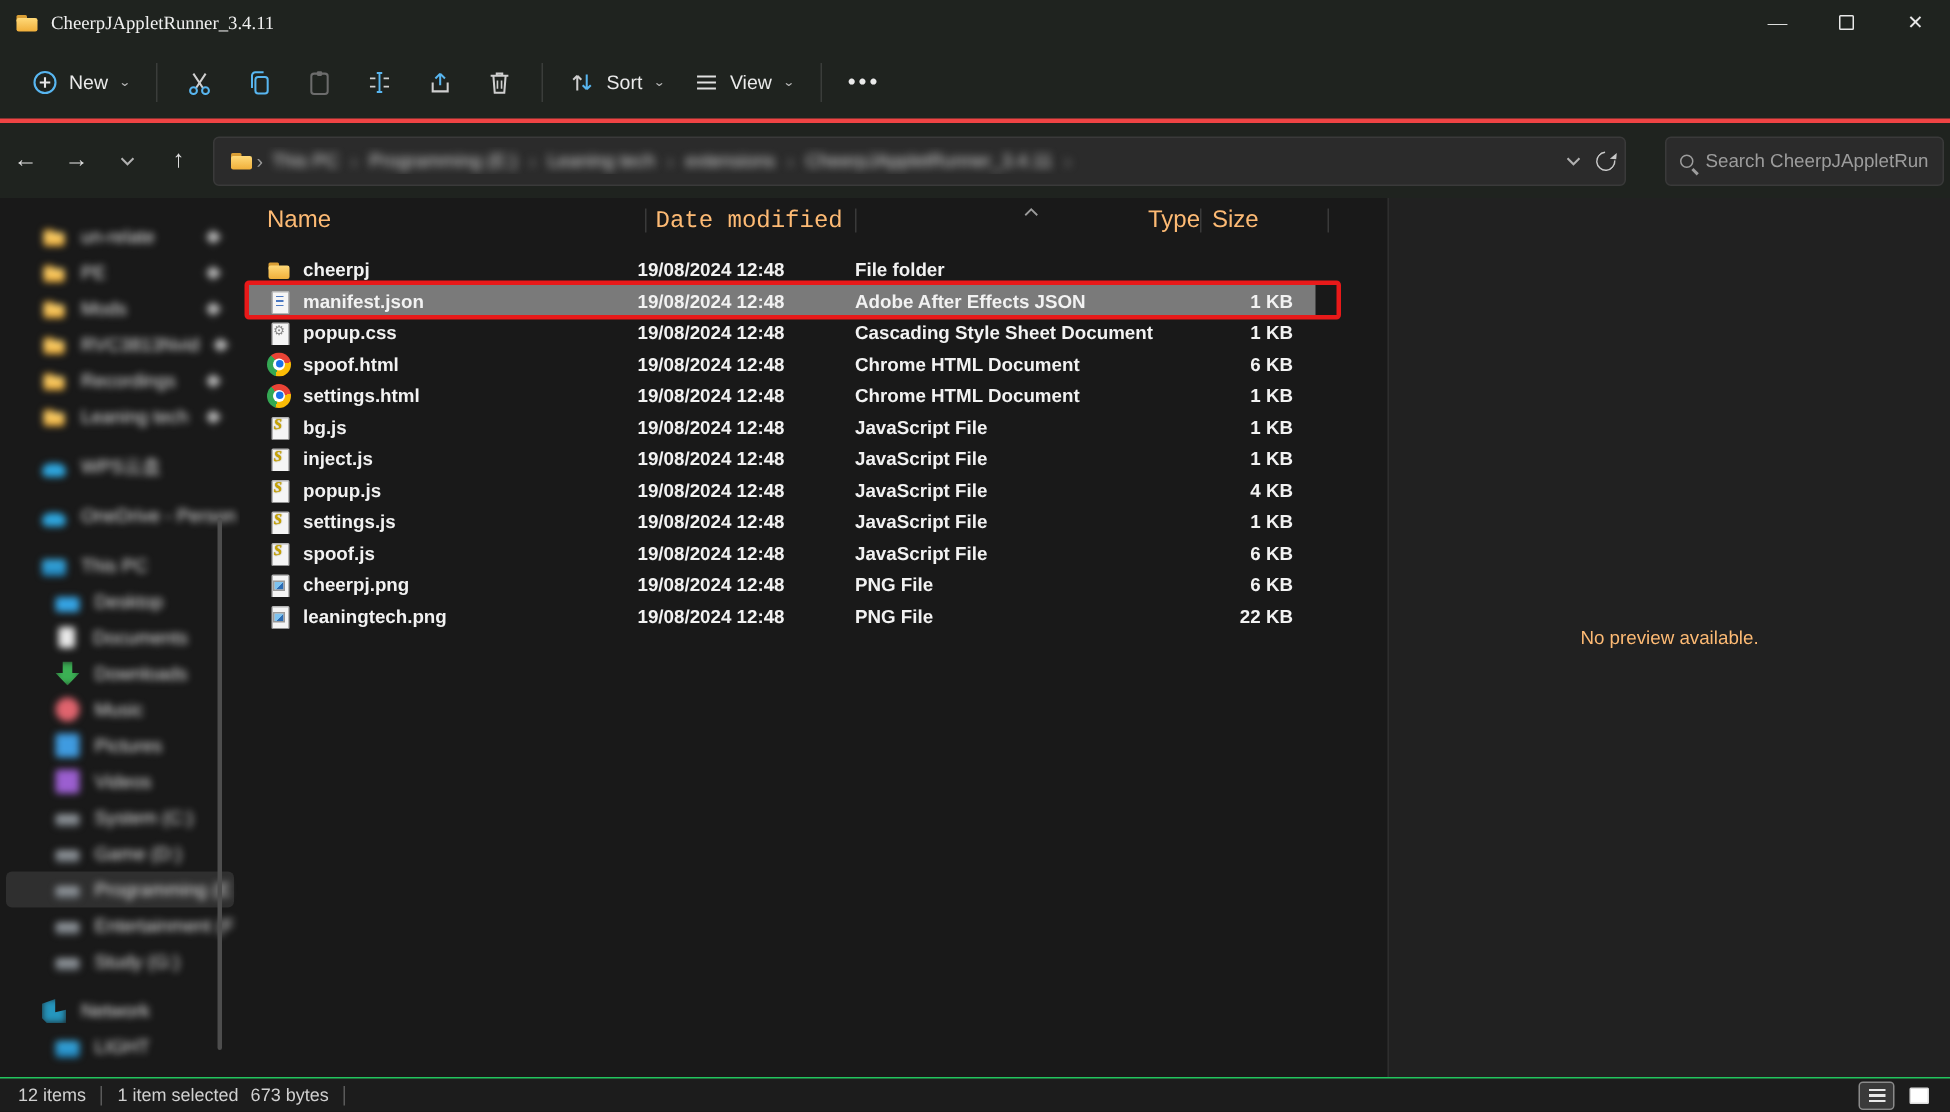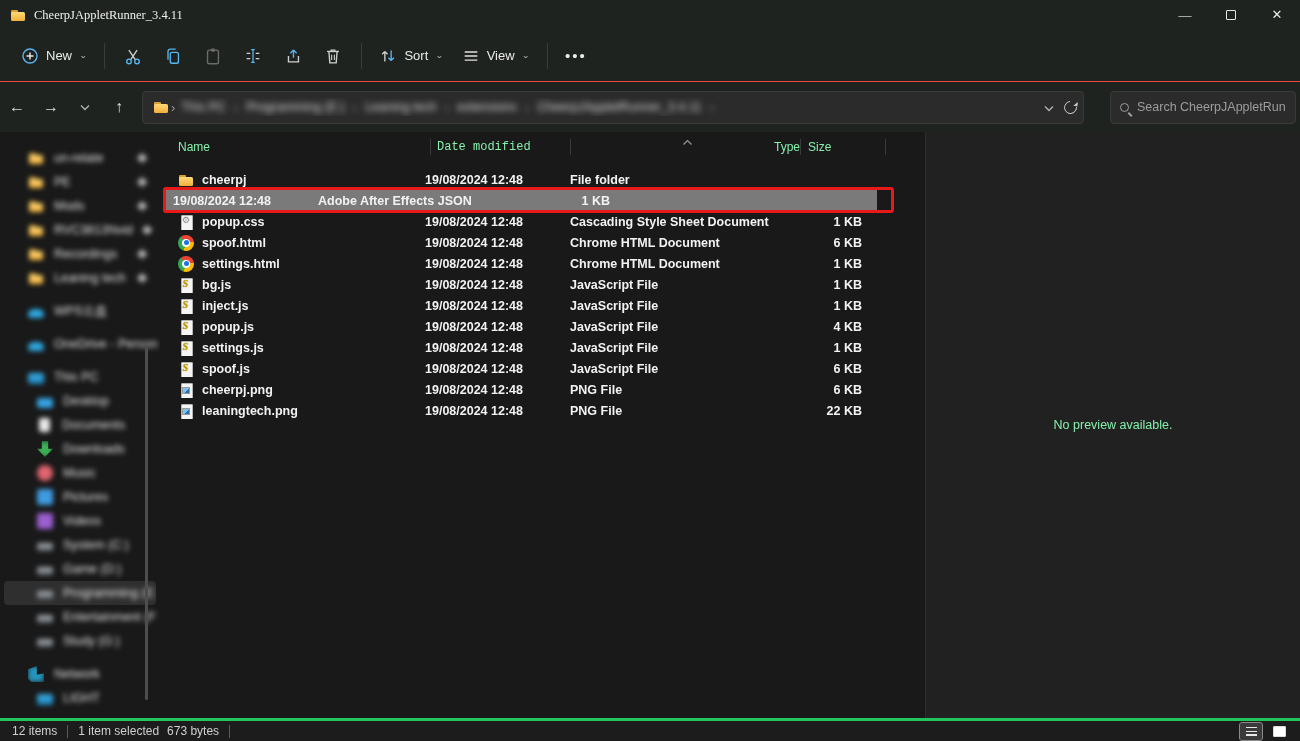--- a/index.html
+++ b/index.html
@@ -11,21 +11,21 @@
   .titlebar { position:absolute; top:0; left:0; right:0; height:30px; background:#1f231f;
     display:flex; align-items:center; padding-left:10px;font-family:Liberation Serif, serif; }
   .titlebar .title { font-size:12.5px; color:#f0f0f0; margin-left:8px; }
   .win-controls { position:absolute; right:0; top:0; height:30px; display:flex; }
   .win-btn { width:46px; height:30px; display:flex; align-items:center; justify-content:center;
     color:#e8e8e8; font-size:13px; }
   .win-btn .sq { width:10px; height:10px; border:1px solid #e8e8e8; border-radius:1px; }
 
   
   .toolbar { position:absolute; top:30px; left:0; right:0; height:52px; background:#1f231f;
-    display:flex; align-items:center; padding-left:12px; border-bottom:1px solid #ef4444; }
+    display:flex; align-items:center; padding-left:12px; border-bottom:3px solid #ef4444; }
   .tbtn { height:36px; padding:0 9px; border-radius:4px; display:flex; align-items:center;
     gap:7px; font-size:13px; color:#eaeaea; cursor:default; background:transparent; border:none; }
   .tbtn svg { display:block; }
   .chev { font-size:10px; color:#b9b9b9; transform:scaleY(.8); }
   .tsep { width:1px; height:26px; background:#3a3d3a; margin:0 8px; }
   .icon-btn { width:40px; justify-content:center; padding:0; }
   .more-dots { font-size:15px; letter-spacing:2px; color:#eaeaea; line-height:10px; }
 
   
   .addressrow { position:absolute; top:82px; left:0; right:0; height:50px; background:#1f231f;
@@ -100,46 +100,46 @@
   .si-down { background:#3bb054; clip-path:polygon(50% 100%,0 48%,30% 48%,30% 0,70% 0,70% 48%,100% 48%); }
   .si-music { background:#e0646e; border-radius:50%; }
   .si-pic { background:#3f9be0; border-radius:2px; }
   .si-video { background:#9b5fd0; border-radius:2px; }
   .si-drive { background:linear-gradient(#a9afb5,#5e6368); height:8px; margin-top:4px; border-radius:2px; }
   .si-net { background:#2596be; clip-path:polygon(0 20%,55% 0,55% 55%,100% 45%,100% 100%,20% 100%,0 80%); }
 
   
   .filelist { position:absolute; left:160px; top:0; width:765px; bottom:0; }
   .list-header { position:relative; height:30px; display:flex; align-items:center; }
-  .hcol { font-size:12px; color:#86efac; }
+  .hcol { font-size:16px; color:#fdba74; }
   .h-name { padding-left:18px; width:270px; }
   .h-date { width:140px; padding-left:7px;font-family:Liberation Mono, monospace; }
   .h-type { width:230px; padding-left:12px;text-align:right; }
   .h-size { width:85px; padding-left:8px; }
   .hsep { position:absolute; top:7px; width:1px; height:16px; background:#3a3a3a; }
   .sort-caret { position:absolute; left:522px; top:0px; }
   .rows { position:relative; padding-top:7px; }
   .frow { display:flex; align-items:center; height:21px; margin-left:6px; width:711px;
     font-size:12.5px; color:#f2f2f2;font-weight:bold; }
   .frow.sel { background:#7a7a7a; }
   .c-name { width:252px; display:flex; align-items:center; gap:8px; padding-left:12px; overflow:hidden; }
   .c-date { width:140px; padding-left:7px; }
   .c-type { width:230px; padding-left:12px; }
   .c-size { width:77px; text-align:right; padding-right:3px; }
   .red-box { position:absolute; left:3px; top:25px; width:731px; height:26px;
     border:3px solid #e81919; border-radius:3px; pointer-events:none; z-index:5; }
 
   
   .preview { position:absolute; left:925px; right:0; top:0; bottom:0; background:#212121;
     border-left:1px solid #2e2e2e; display:flex; align-items:center; justify-content:center; }
-  .preview .msg { font-size:12.5px; color:#86efac; }
+  .preview .msg { font-size:12.5px; color:#fdba74; }
 
   
   .statusbar { position:absolute; left:0; right:0; bottom:0; height:23px; background:#1c1c1c;
-    border-top:3px solid #22c55e; display:flex; align-items:center; padding-left:12px;
+    border-top:1px solid #22c55e; display:flex; align-items:center; padding-left:12px;
     font-size:12px; color:#d0d0d0; }
   .sdiv { width:1px; height:13px; background:#5a5a5a; margin:0 10px; }
   .sb-right { margin-left:auto; display:flex; align-items:center; gap:6px; padding-right:10px; }
   .sb-btn { width:22px; height:17px; display:flex; align-items:center; justify-content:center; border-radius:2px; }
   .sb-btn.details { background:#3a3a3a; outline:1px solid #8a8a8a; }
   .lines3 { width:11px; height:9px;
     background:repeating-linear-gradient(#e8e8e8 0 1.4px,transparent 1.4px 3.6px); }
   .thumbwin { width:13px; height:11px; border:1.5px solid #dcdcdc; background:#fff; border-radius:1px; }
 </style>
 </head>
@@ -412,20 +412,26 @@
       <div class="frow">
             <div class="c-name">
               <span class="fi fi-folder"><i></i></span>
               <span>cheerpj</span>
             </div>
             <div class="c-date">19/08/2024 12:48</div>
             <div class="c-type">File folder</div>
             <div class="c-size"></div>
           </div>
           <div class="frow sel">
+            <div class="c-name">
+              <span class="fi fi-doc fi-json">
+                <i></i>
+              </span>
+              <span>manifest.json</span>
+            </div>
             <div class="c-date">19/08/2024 12:48</div>
             <div class="c-type">Adobe After Effects JSON</div>
             <div class="c-size">1 KB</div>
           </div>
           <div class="frow">
             <div class="c-name">
               <span class="fi fi-doc fi-css"><i></i></span>
               <span>popup.css</span>
             </div>
             <div class="c-date">19/08/2024 12:48</div>

